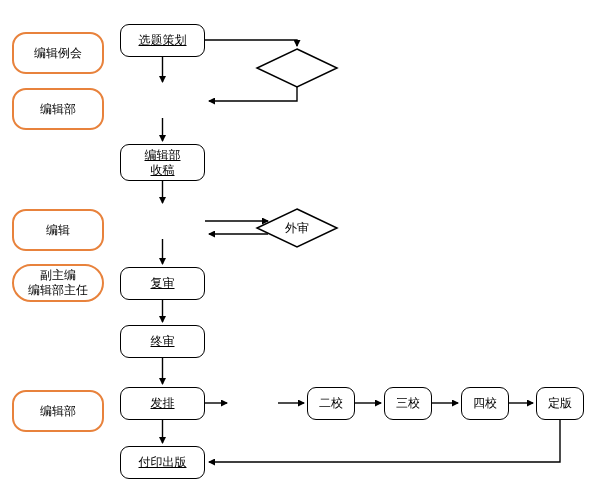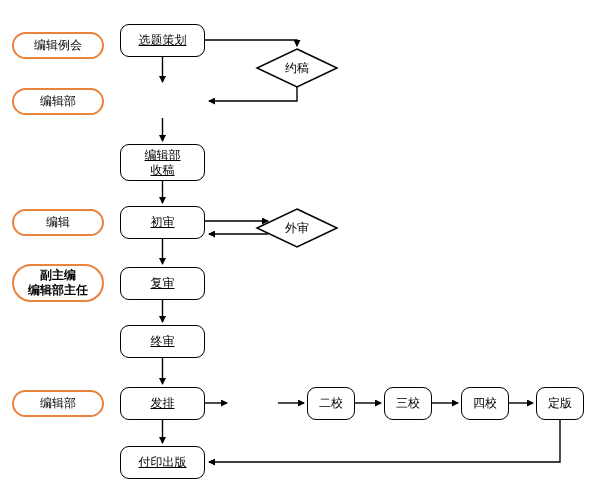--- a/index.html
+++ b/index.html
@@ -35,28 +35,27 @@
     text-align: center;
     font-size: 12px;
     color: #000000;
     background: #ffffff;
     white-space: pre-line;
     line-height: 1.25;
   }
   .role {
     left: 12px;
     width: 92px;
-    height: 27px;
+    height: 42px;
     border: 2px solid #E8823C;
     border-radius: 14px;
   }
   .role.tall {
     height: 38px;
     border-radius: 19px;
-    font-weight: bold;
   }
   .step {
     left: 120px;
     width: 85px;
     height: 33px;
     border: 1.5px solid #000000;
     border-radius: 9px;
     text-decoration: underline;
   }
   .step.tall { height: 37px; }
@@ -121,27 +120,25 @@
   <div class="node role" style="top:32px">编辑例会</div>
   <div class="node role" style="top:88px">编辑部</div>
   <div class="node role" style="top:209px">编辑</div>
   <div class="node role tall" style="top:264px">副主编
 编辑部主任</div>
   <div class="node role" style="top:390px">编辑部</div>
 
   <div class="node step" style="top:24px">选题策划</div>
   <div class="node step tall" style="top:144px">编辑部
 收稿</div>
-  <div class="node step" style="top:206px">初审</div>
   <div class="node step" style="top:267px">复审</div>
   <div class="node step" style="top:325px">终审</div>
   <div class="node step" style="top:387px">发排</div>
   <div class="node step" style="top:446px">付印出版</div>
 
-  <div class="dlabel" style="left:257px; top:57px">约稿</div>
   <div class="dlabel" style="left:257px; top:217px">外审</div>
 
   <div class="node proof" style="left:307px">二校</div>
   <div class="node proof" style="left:384px">三校</div>
   <div class="node proof" style="left:461px">四校</div>
   <div class="node proof" style="left:536px">定版</div>
 
 </div>
 
 </body></html>

